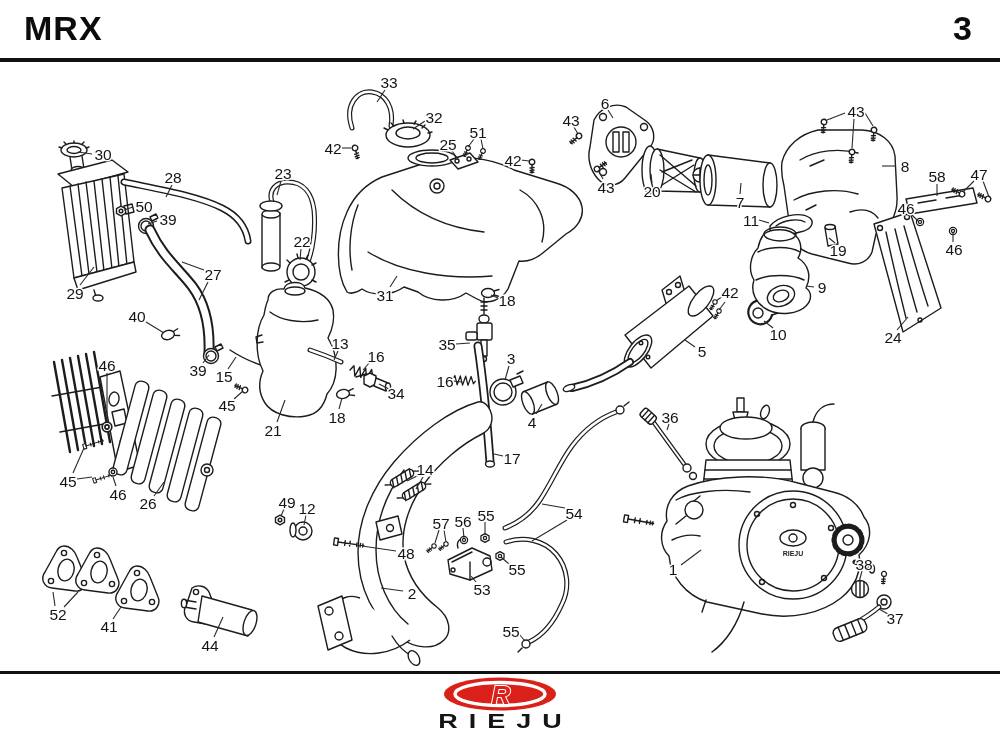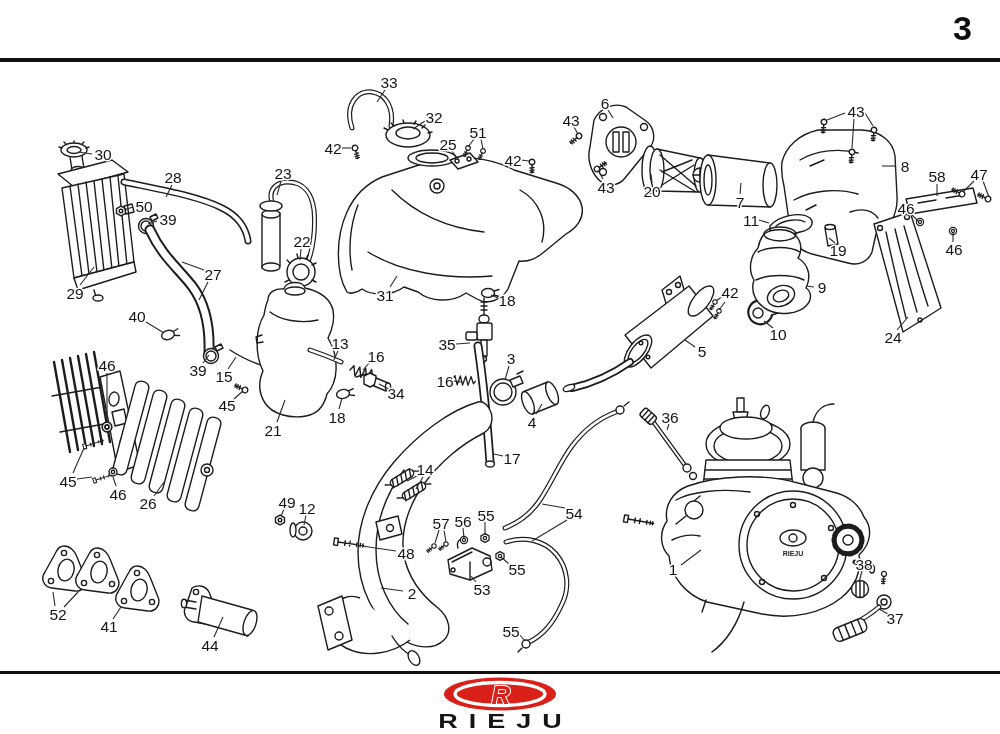--- a/index.html
+++ b/index.html
@@ -28,20 +28,21 @@
   .callout{font:15.5px "Liberation Sans",sans-serif;fill:#141414;text-anchor:middle;
            paint-order:stroke;stroke:#ffffff;stroke-width:3px;}
   .leader{stroke:#2a2a2a;stroke-width:1.1;fill:none;}
 </style>
 </head>
 <body>
 
 <div class="page">
 
   <div class="hdr">
+    <span class="title">MRX</span>
     <span class="pageno">3</span>
   </div>
 
   <svg class="diagram" width="1000" height="734" viewBox="0 0 1000 734">
     <defs>
       <g id="screw">
           <circle r="2.8" class="fw"></circle>
           <path class="ln" d="M2.5,0 H11 M5.5,-2 L6,2 M8,-2 L8.5,2 M10.2,-1.7 L10.5,1.7"></path>
         </g>
       <g id="bolt">

